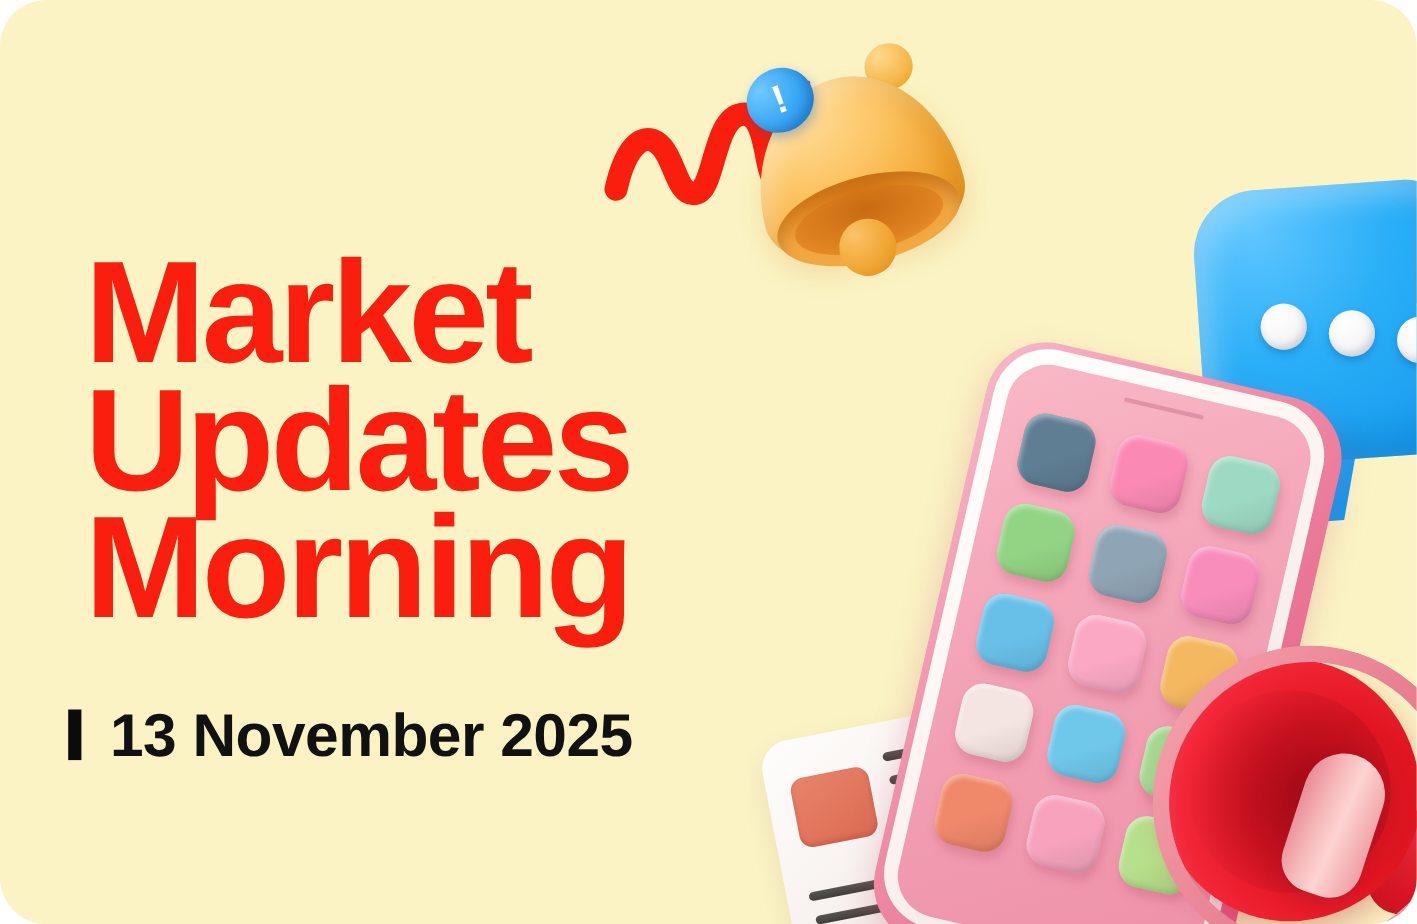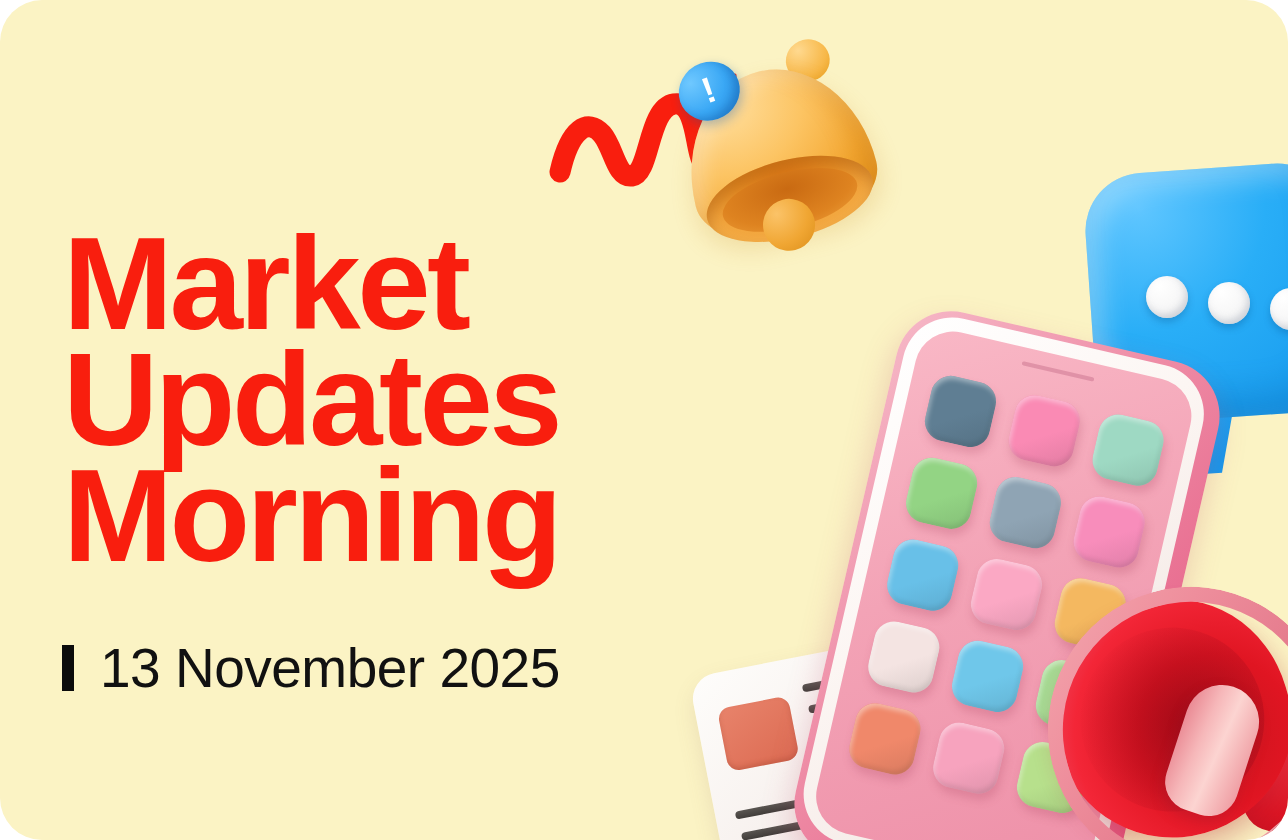--- a/index.html
+++ b/index.html
@@ -28,21 +28,21 @@
     position: absolute;
     left: 548px;
     top: 72px;
     width: 200px;
     height: 115px;
   }
 
   
   #headline {
     position: absolute;
-    left: 63px;
+    left: 77px;
     top: 226px;
     width: 640px;
   }
   .headline-line {
     display: block;
     color: #F91E0E;
     font-family: "Liberation Sans", sans-serif;
     font-weight: bold;
     font-size: 132px;
     line-height: 116px;
@@ -62,21 +62,21 @@
     width: 12px;
     height: 46px;
     background: #0B0B0B;
     margin-right: 26px;
     flex: 0 0 auto;
   }
   #date-text {
     color: #111111;
     font-family: "Liberation Sans", sans-serif;
     font-size: 55px;
-    font-weight: normal;
+    font-weight: bold;
     letter-spacing: -0.5px;
     line-height: 56px;
     white-space: nowrap;
   }
 
   
   #illustration {
     position: absolute;
     left: 660px;
     top: 0;

